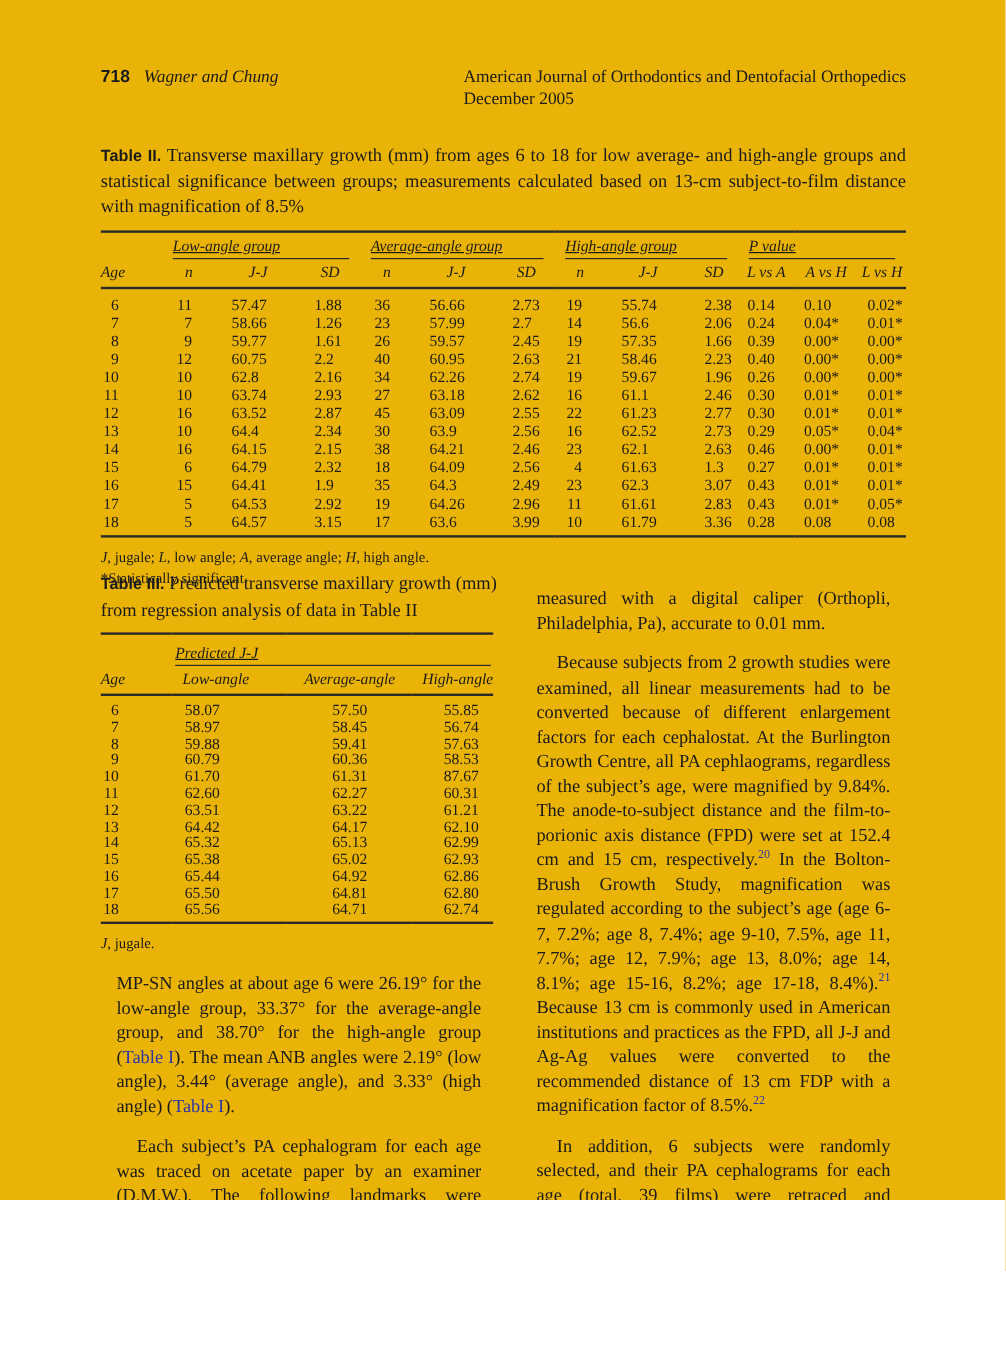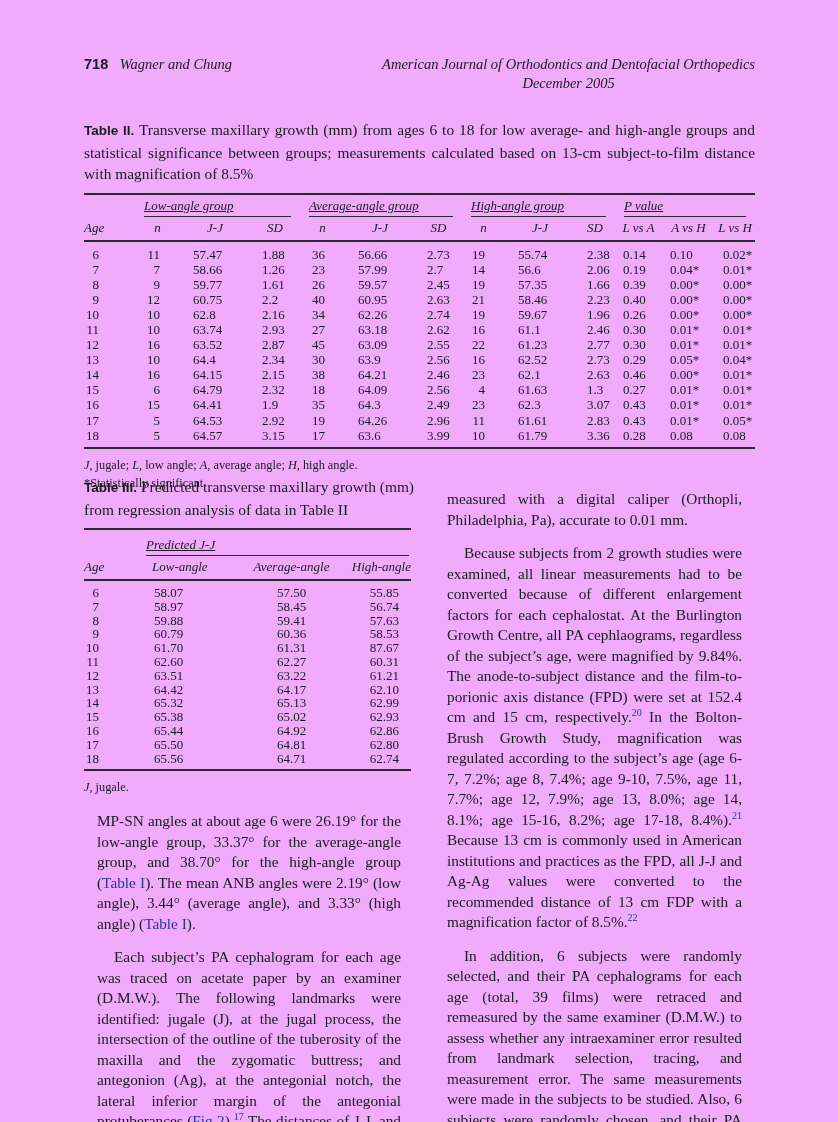--- a/index.html
+++ b/index.html
@@ -1,28 +1,28 @@
 <!DOCTYPE html>
 <html style="--link: #2b35a3;"><head>
 <meta charset="utf-8">
 <style>
   :root { --ink:#1b1b1b; --rule:#2a2a2a; --link:#2b35a3; }
   html,body { margin:0; padding:0; background:#ffffff; }
   .page {
-    position:relative; width:838px; height:1122px; background:#f0abfc;
+    position:relative; width:838px; height:1000px; background:#eab308;
     font-family:"Liberation Serif", serif; color:var(--ink); overflow:hidden;
   }
   .content { position:absolute; left:84px; top:0; width:671px; }
 
   
   .rhead { position:absolute; top:55px; left:0; width:671px; display:flex;
            justify-content:space-between; font-size:14.5px; line-height:19px; }
   .pagenum { font-family:"Liberation Sans", sans-serif; font-weight:bold; margin-right:8px; }
   .authors { font-style:italic; }
-  .jblock { text-align:center; font-style:italic; }
+  .jblock { text-align:left; }
 
   
   .tcap { font-size:15.4px; line-height:21.5px; text-align:justify; }
   .tlabel { font-family:"Liberation Sans", sans-serif; font-weight:bold; font-size:13.5px; }
 
   
   #t2block { position:absolute; top:119px; left:0; width:671px; }
   table { border-collapse:collapse; table-layout:fixed; }
   #t2 { width:671px; margin-top:8px; border-top:2px solid var(--rule);
         border-bottom:2px solid var(--rule); font-size:13px; }
@@ -169,21 +169,21 @@
               <td>7</td>
               <td>7</td>
               <td>58.66</td>
               <td>1.26</td>
               <td>23</td>
               <td>57.99</td>
               <td>2.7</td>
               <td>14</td>
               <td>56.6</td>
               <td>2.06</td>
-              <td>0.19</td>
+              <td>0.24</td>
               <td>0.04*</td>
               <td>0.01*</td>
             </tr>
             <tr>
               <td>8</td>
               <td>9</td>
               <td>59.77</td>
               <td>1.61</td>
               <td>26</td>
               <td>59.57</td>

